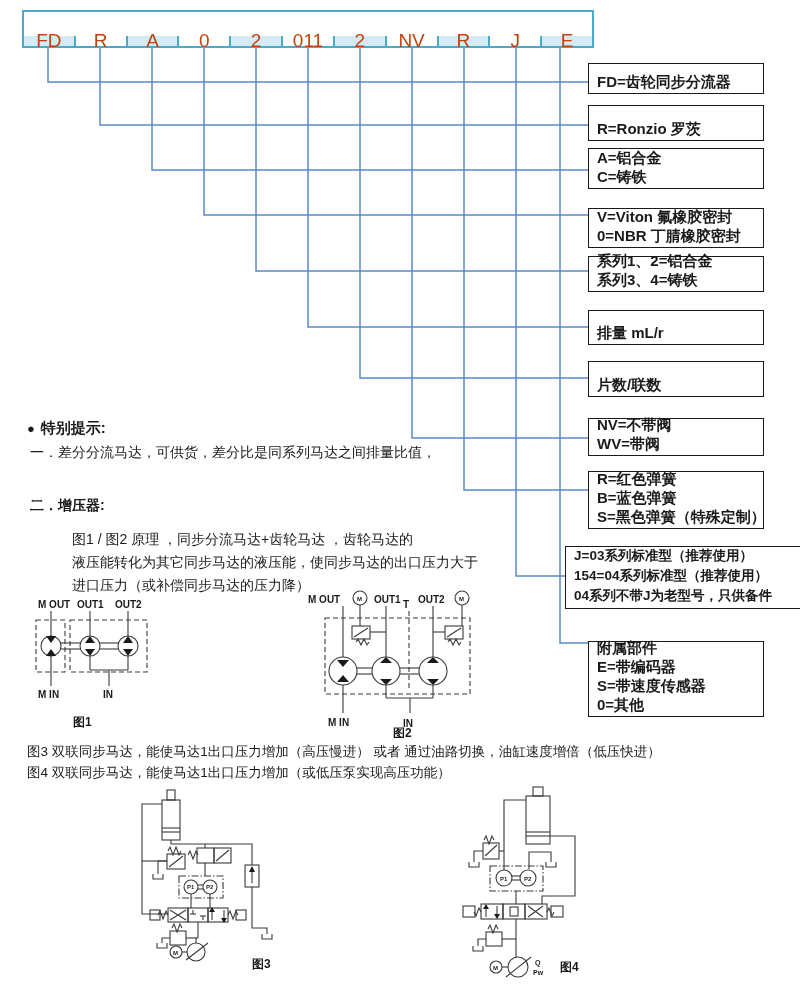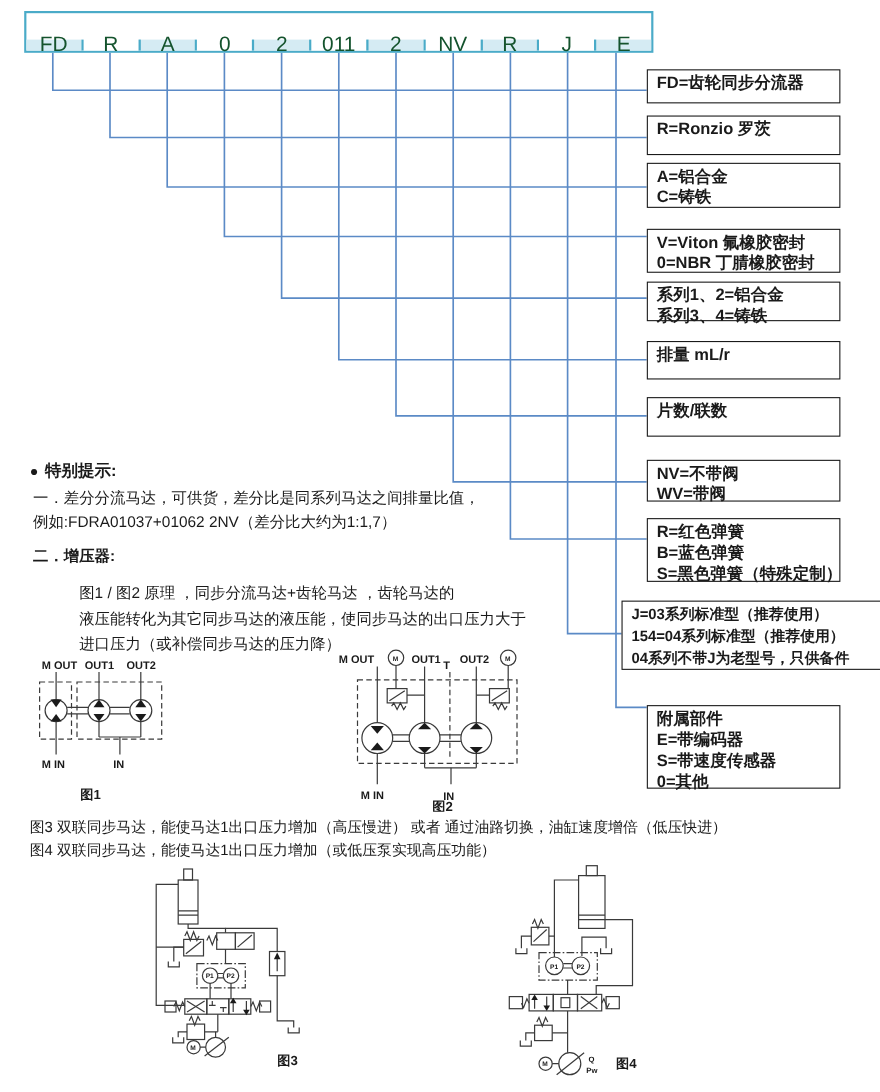--- a/index.html
+++ b/index.html
@@ -6,27 +6,27 @@
   .page{position:relative;width:800px;height:993px;background:#ffffff;overflow:hidden;
         font-family:"Liberation Sans","DejaVu Sans",sans-serif;color:#1a1a1a;}
   svg{display:block;}
   svg text{font-family:"Liberation Sans","DejaVu Sans",sans-serif;fill:#1a1a1a;}
   .connectors{position:absolute;left:0;top:0;pointer-events:none;}
 
   
   .code-row{position:absolute;left:22px;top:10px;width:572px;height:38px;display:flex;
             border:2px solid #4aabc8;box-sizing:border-box;}
   .cell{flex:1;display:flex;align-items:center;justify-content:center;
-        font-size:19px;color:#14532d;border-left:2px solid #4aabc8;box-sizing:border-box;background:#fff;margin-top:24px;}
+        font-size:19px;color:#c2410c;border-left:2px solid #4aabc8;box-sizing:border-box;background:#fff;margin-top:24px;}
   .cell:first-child{border-left:none;}
   .cell:nth-child(odd){background:#d5ebf3;}
 
   
   .lbox{position:absolute;border:1.6px solid #1a1a1a;background:#fff;box-sizing:border-box;
-        display:flex;flex-direction:column;justify-content:flex-start;padding:2px 8px;}
+        display:flex;flex-direction:column;justify-content:flex-end;padding:2px 8px;}
   .lbox .lline{font-size:15px;line-height:19px;font-weight:600;white-space:nowrap;}
   .lbox.small .lline{font-size:13.5px;line-height:20px;}
 
   
   .note-title{position:absolute;left:27px;top:419px;font-size:15px;font-weight:700;}
   .note-title .dot{font-size:13px;margin-right:6px;}
   .nblock{position:absolute;font-size:14px;line-height:22px;white-space:nowrap;}
   .nblock.b2{line-height:23px;}
   .bottom-notes{position:absolute;left:27px;top:741px;font-size:13.5px;line-height:21px;white-space:nowrap;}
 
@@ -118,21 +118,20 @@
     <div class="lline">E=带编码器</div>
     <div class="lline">S=带速度传感器</div>
     <div class="lline">0=其他</div>
   </div>
 
   <div class="note-title">
     <span class="dot">●</span><span>特别提示:</span>
   </div>
   <div class="nblock" style="left:30px;top:441px;">
     <div>一．差分分流马达，可供货，差分比是同系列马达之间排量比值，</div>
-    <div>例如:FDRA01037+01062 2NV（差分比大约为1:1,7）</div>
   </div>
   <div class="nblock" style="left:30px;top:494px;font-weight:600;">
     <div>二．增压器:</div>
   </div>
   <div class="nblock b2" style="left:30px;top:528px;margin-left:42px;">
     <div>图1 / 图2 原理 ，同步分流马达+齿轮马达 ，齿轮马达的</div>
     <div>液压能转化为其它同步马达的液压能，使同步马达的出口压力大于</div>
     <div>进口压力（或补偿同步马达的压力降）</div>
   </div>
 

